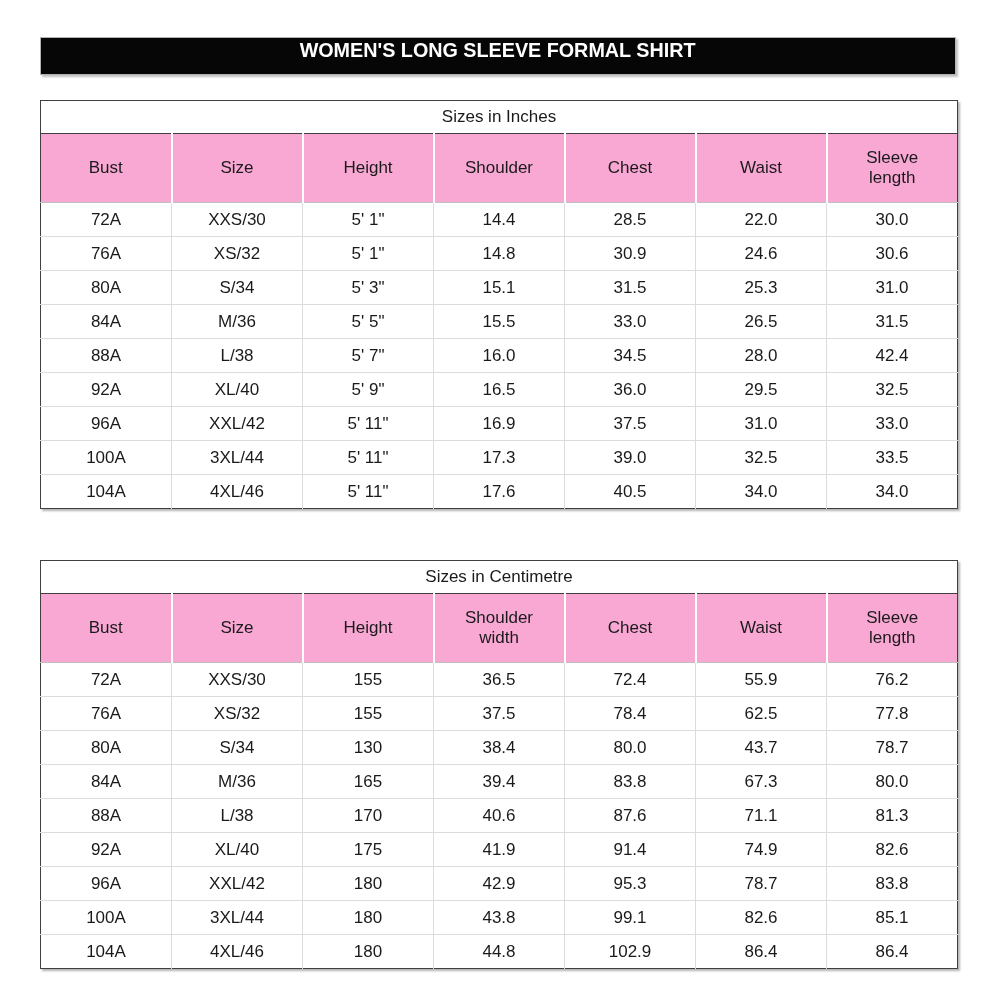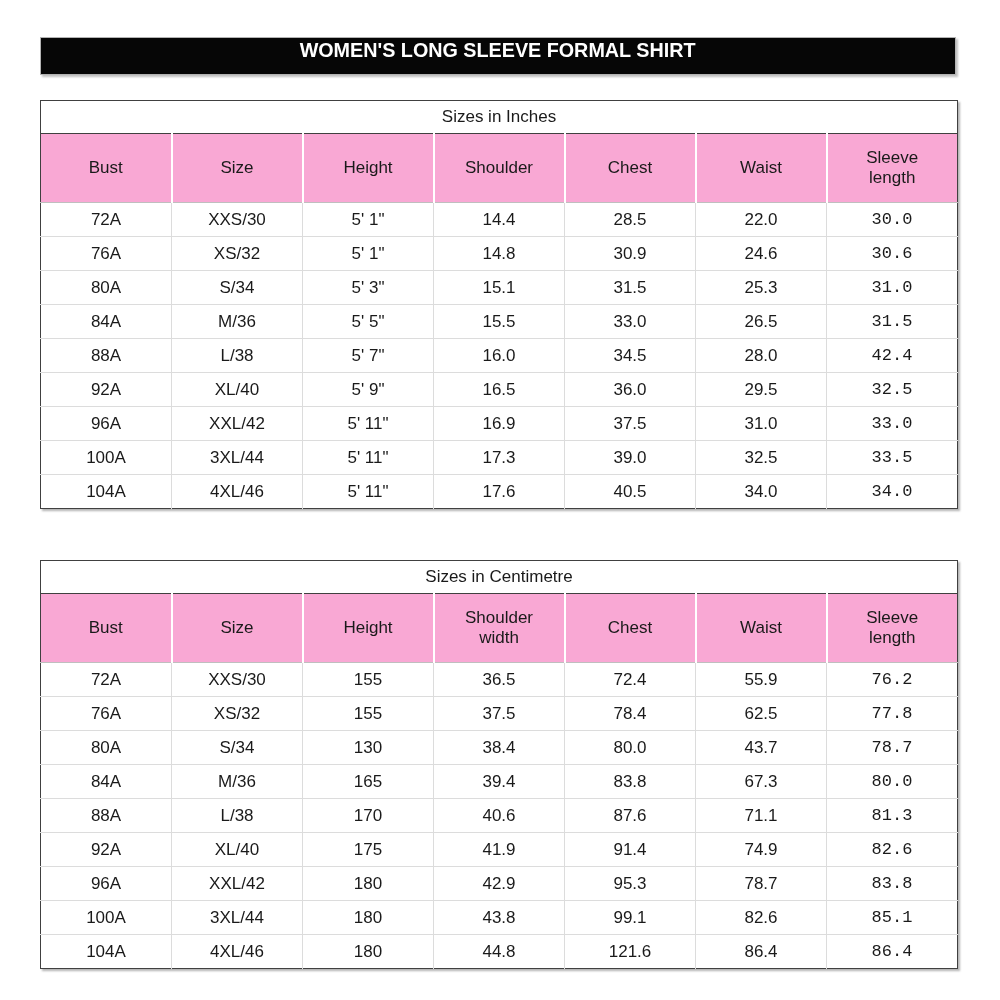--- a/index.html
+++ b/index.html
@@ -68,21 +68,21 @@
 
   tbody td {
     height: 34px;
     text-align: center;
     border: 1px solid #dcdcdc;
     font-size: 17px;
     padding: 0;
     background: #ffffff;
   }
   tbody tr td:first-child  { border-left: none; margin-top: 44px; }
-  tbody tr td:last-child   { border-right: none; font-family: Liberation Mono, monospace; }
+  tbody tr td:last-child   { border-right: none; }
   tbody tr:last-child td   { border-bottom: none; text-align: center; }
 </style>
 </head>
 <body>
 
 <div class="page">
 
   <div class="banner">
     <span>WOMEN'S LONG SLEEVE FORMAL SHIRT</span>
   </div>
@@ -273,20 +273,20 @@
           <td>43.8</td>
           <td>99.1</td>
           <td>82.6</td>
           <td>85.1</td>
         </tr>
         <tr>
           <td>104A</td>
           <td>4XL/46</td>
           <td>180</td>
           <td>44.8</td>
-          <td>121.6</td>
+          <td>102.9</td>
           <td>86.4</td>
           <td>86.4</td>
         </tr>
       </tbody>
   </table>
 
 </div>
 
 </body></html>

